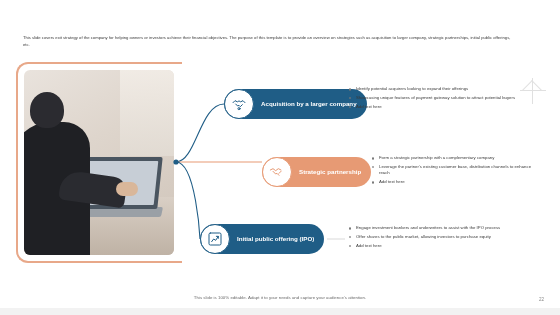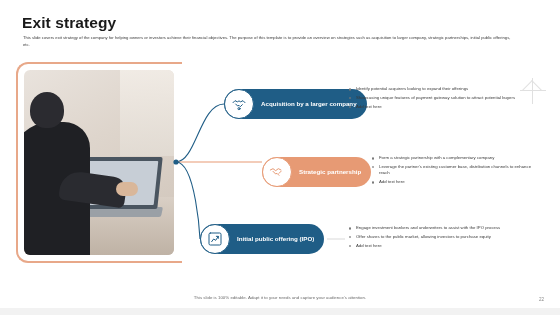--- a/index.html
+++ b/index.html
@@ -108,21 +108,20 @@
     position:absolute;right:16px;bottom:13px;
     font-size:4.6px;color:#8a8a8a;
   }
   .bottombar{position:absolute;left:0;right:0;bottom:0;height:7px;background:#f2f2f2;}
 </style>
 </head>
 <body>
 
 <div class="slide">
 
-  <div class="title">Exit strategy</div>
   <div class="subtitle">This slide covers exit strategy of the company for helping owners or investors achieve their financial objectives. The purpose of this template is to provide an overview on strategies such as acquisition to larger company, strategic partnerships, initial public offerings, etc.</div>
 
   <div class="diamond">
       <span class="d2"></span>
     </div>
 
   <div class="photo-wrap">
     <div class="arc"></div>
     <div class="photo">
       <div class="ph-window"></div>

